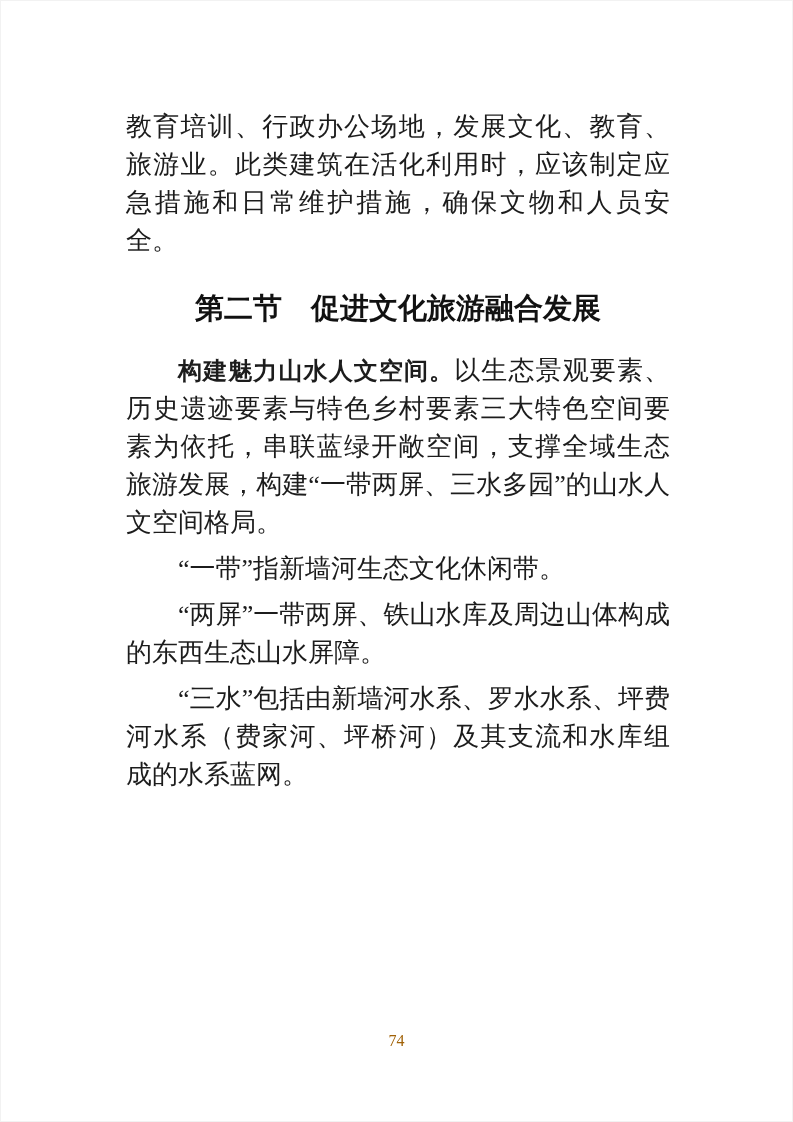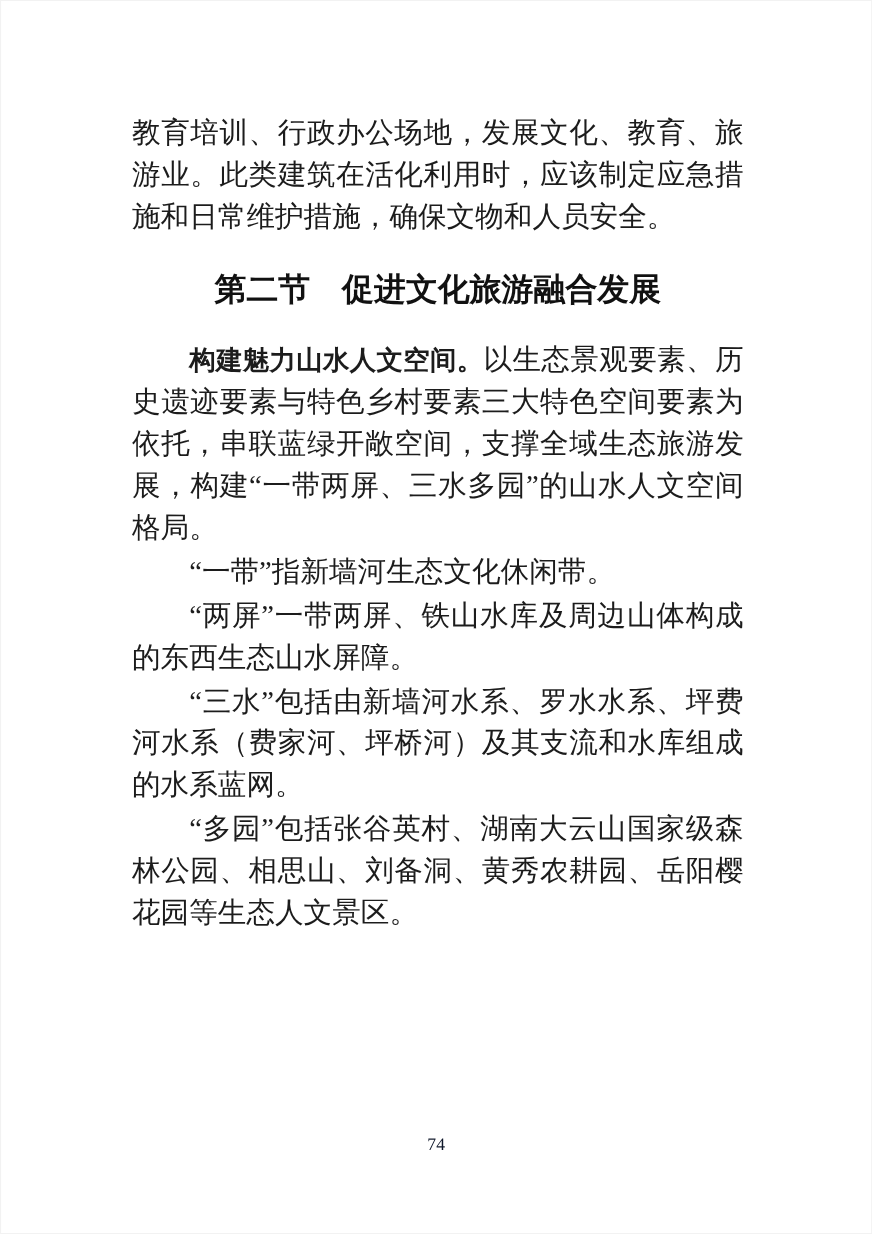--- a/index.html
+++ b/index.html
@@ -20,21 +20,21 @@
     position: absolute;
     left: 118px;
     top: 100px;
     width: 560px;
     color: #1c1c1c;
   }
   p.body-para {
     font-family: "Liberation Serif", "DejaVu Serif", serif;
     font-size: 26px;
     line-height: 38px;
-    margin: 2px;
+    margin: 8px;
     text-align: justify;
     text-indent: 2em;
     word-break: break-all;
   }
   p.no-indent {
     text-indent: 0;
   }
   h2.section-heading {
     font-family: Liberation Sans, sans-serif;
     font-weight: bold;
@@ -50,21 +50,21 @@
     font-size: 24px;
   }
   .page-number {
     position: absolute;
     bottom: 72px;
     left: 0;
     width: 100%;
     text-align: center;
     font-family: "Liberation Serif", "DejaVu Serif", serif;
     font-size: 16px;
-    color: #0f172a;
+    color: #a16207;
   }
 </style>
 </head>
 <body>
 
 <div class="page">
   <div class="content">
 
     <p class="body-para no-indent">教育培训、行政办公场地，发展文化、教育、旅游业。此类建筑在活化利用时，应该制定应急措施和日常维护措施，确保文物和人员安全。</p>
 
@@ -72,18 +72,17 @@
     <h2 class="section-heading">第二节　促进文化旅游融合发展</h2>
 
     <p class="body-para"><span class="lead-bold">构建魅力山水人文空间。</span><span>以生态景观要素、历史遗迹要素与特色乡村要素三大特色空间要素为依托，串联蓝绿开敞空间，支撑全域生态旅游发展，构建“一带两屏、三水多园”的山水人文空间格局。</span></p>
 
     <p class="body-para">“一带”指新墙河生态文化休闲带。</p>
 
     <p class="body-para">“两屏”一带两屏、铁山水库及周边山体构成的东西生态山水屏障。</p>
 
     <p class="body-para">“三水”包括由新墙河水系、罗水水系、坪费河水系（费家河、坪桥河）及其支流和水库组成的水系蓝网。</p>
 
-    <p class="body-para">“多园”包括张谷英村、湖南大云山国家级森林公园、相思山、刘备洞、黄秀农耕园、岳阳樱花园等生态人文景区。</p>
 
   </div>
 
   <div class="page-number">74</div>
 </div>
 
 </body></html>

